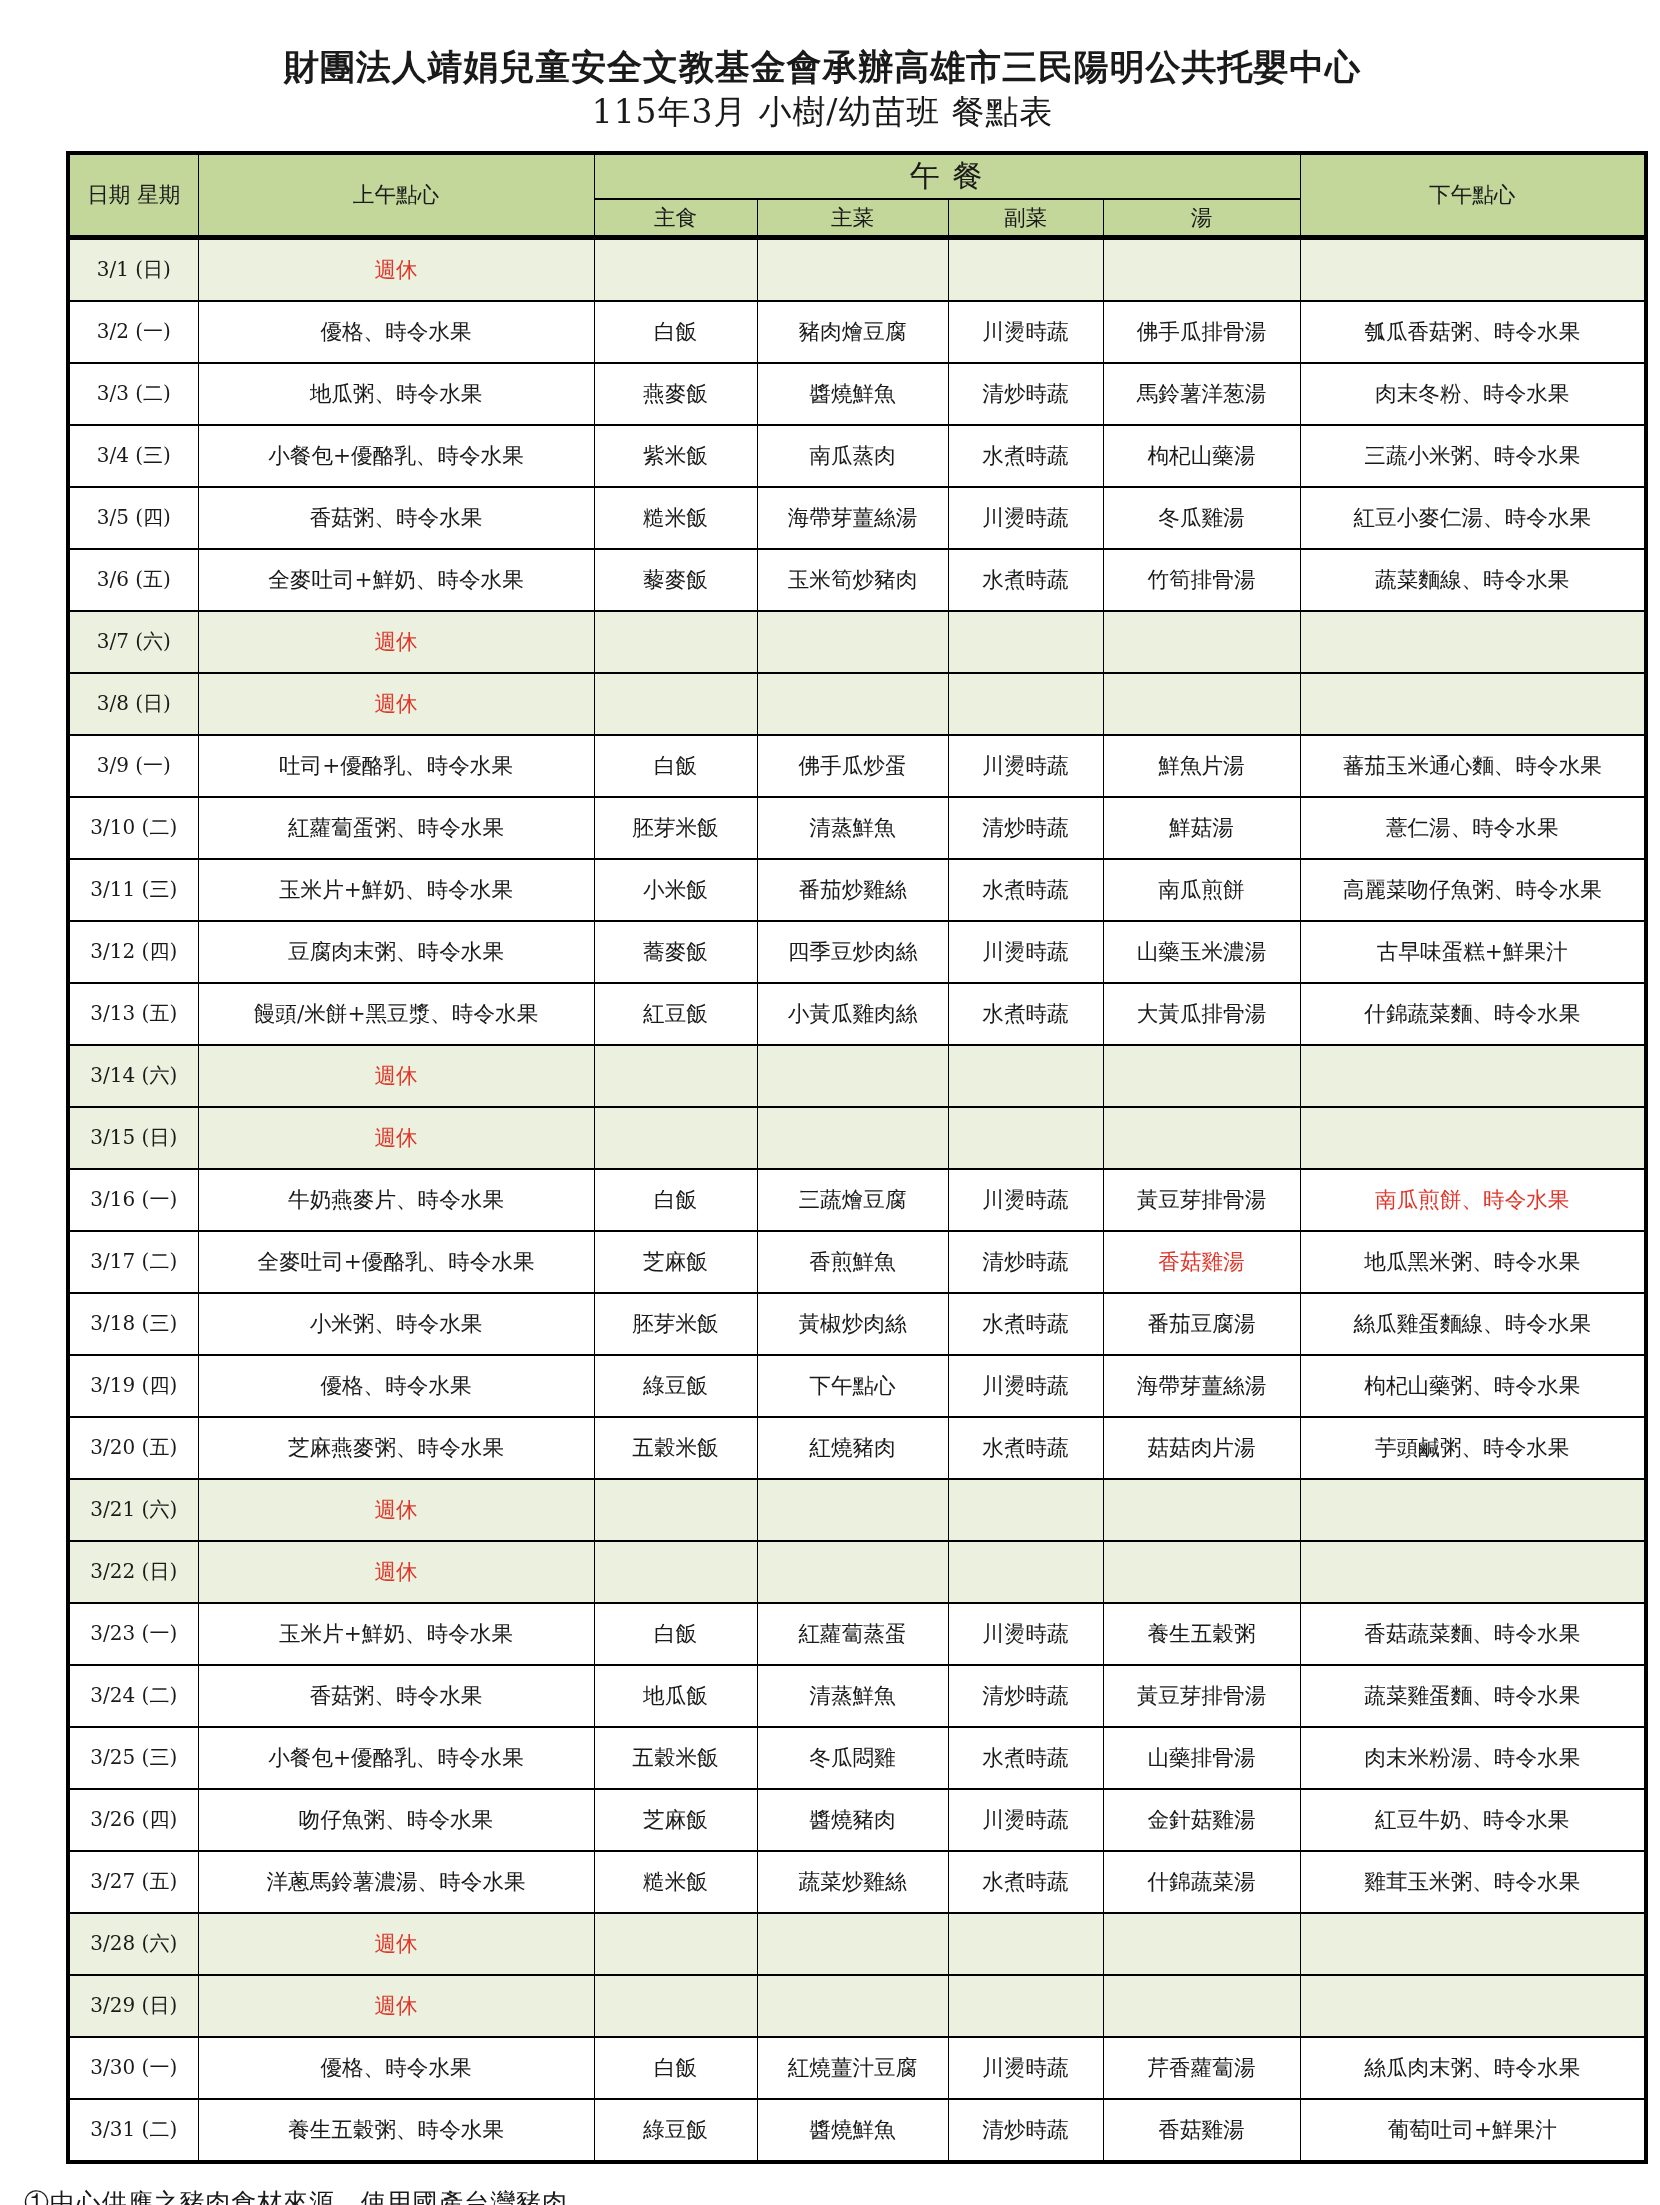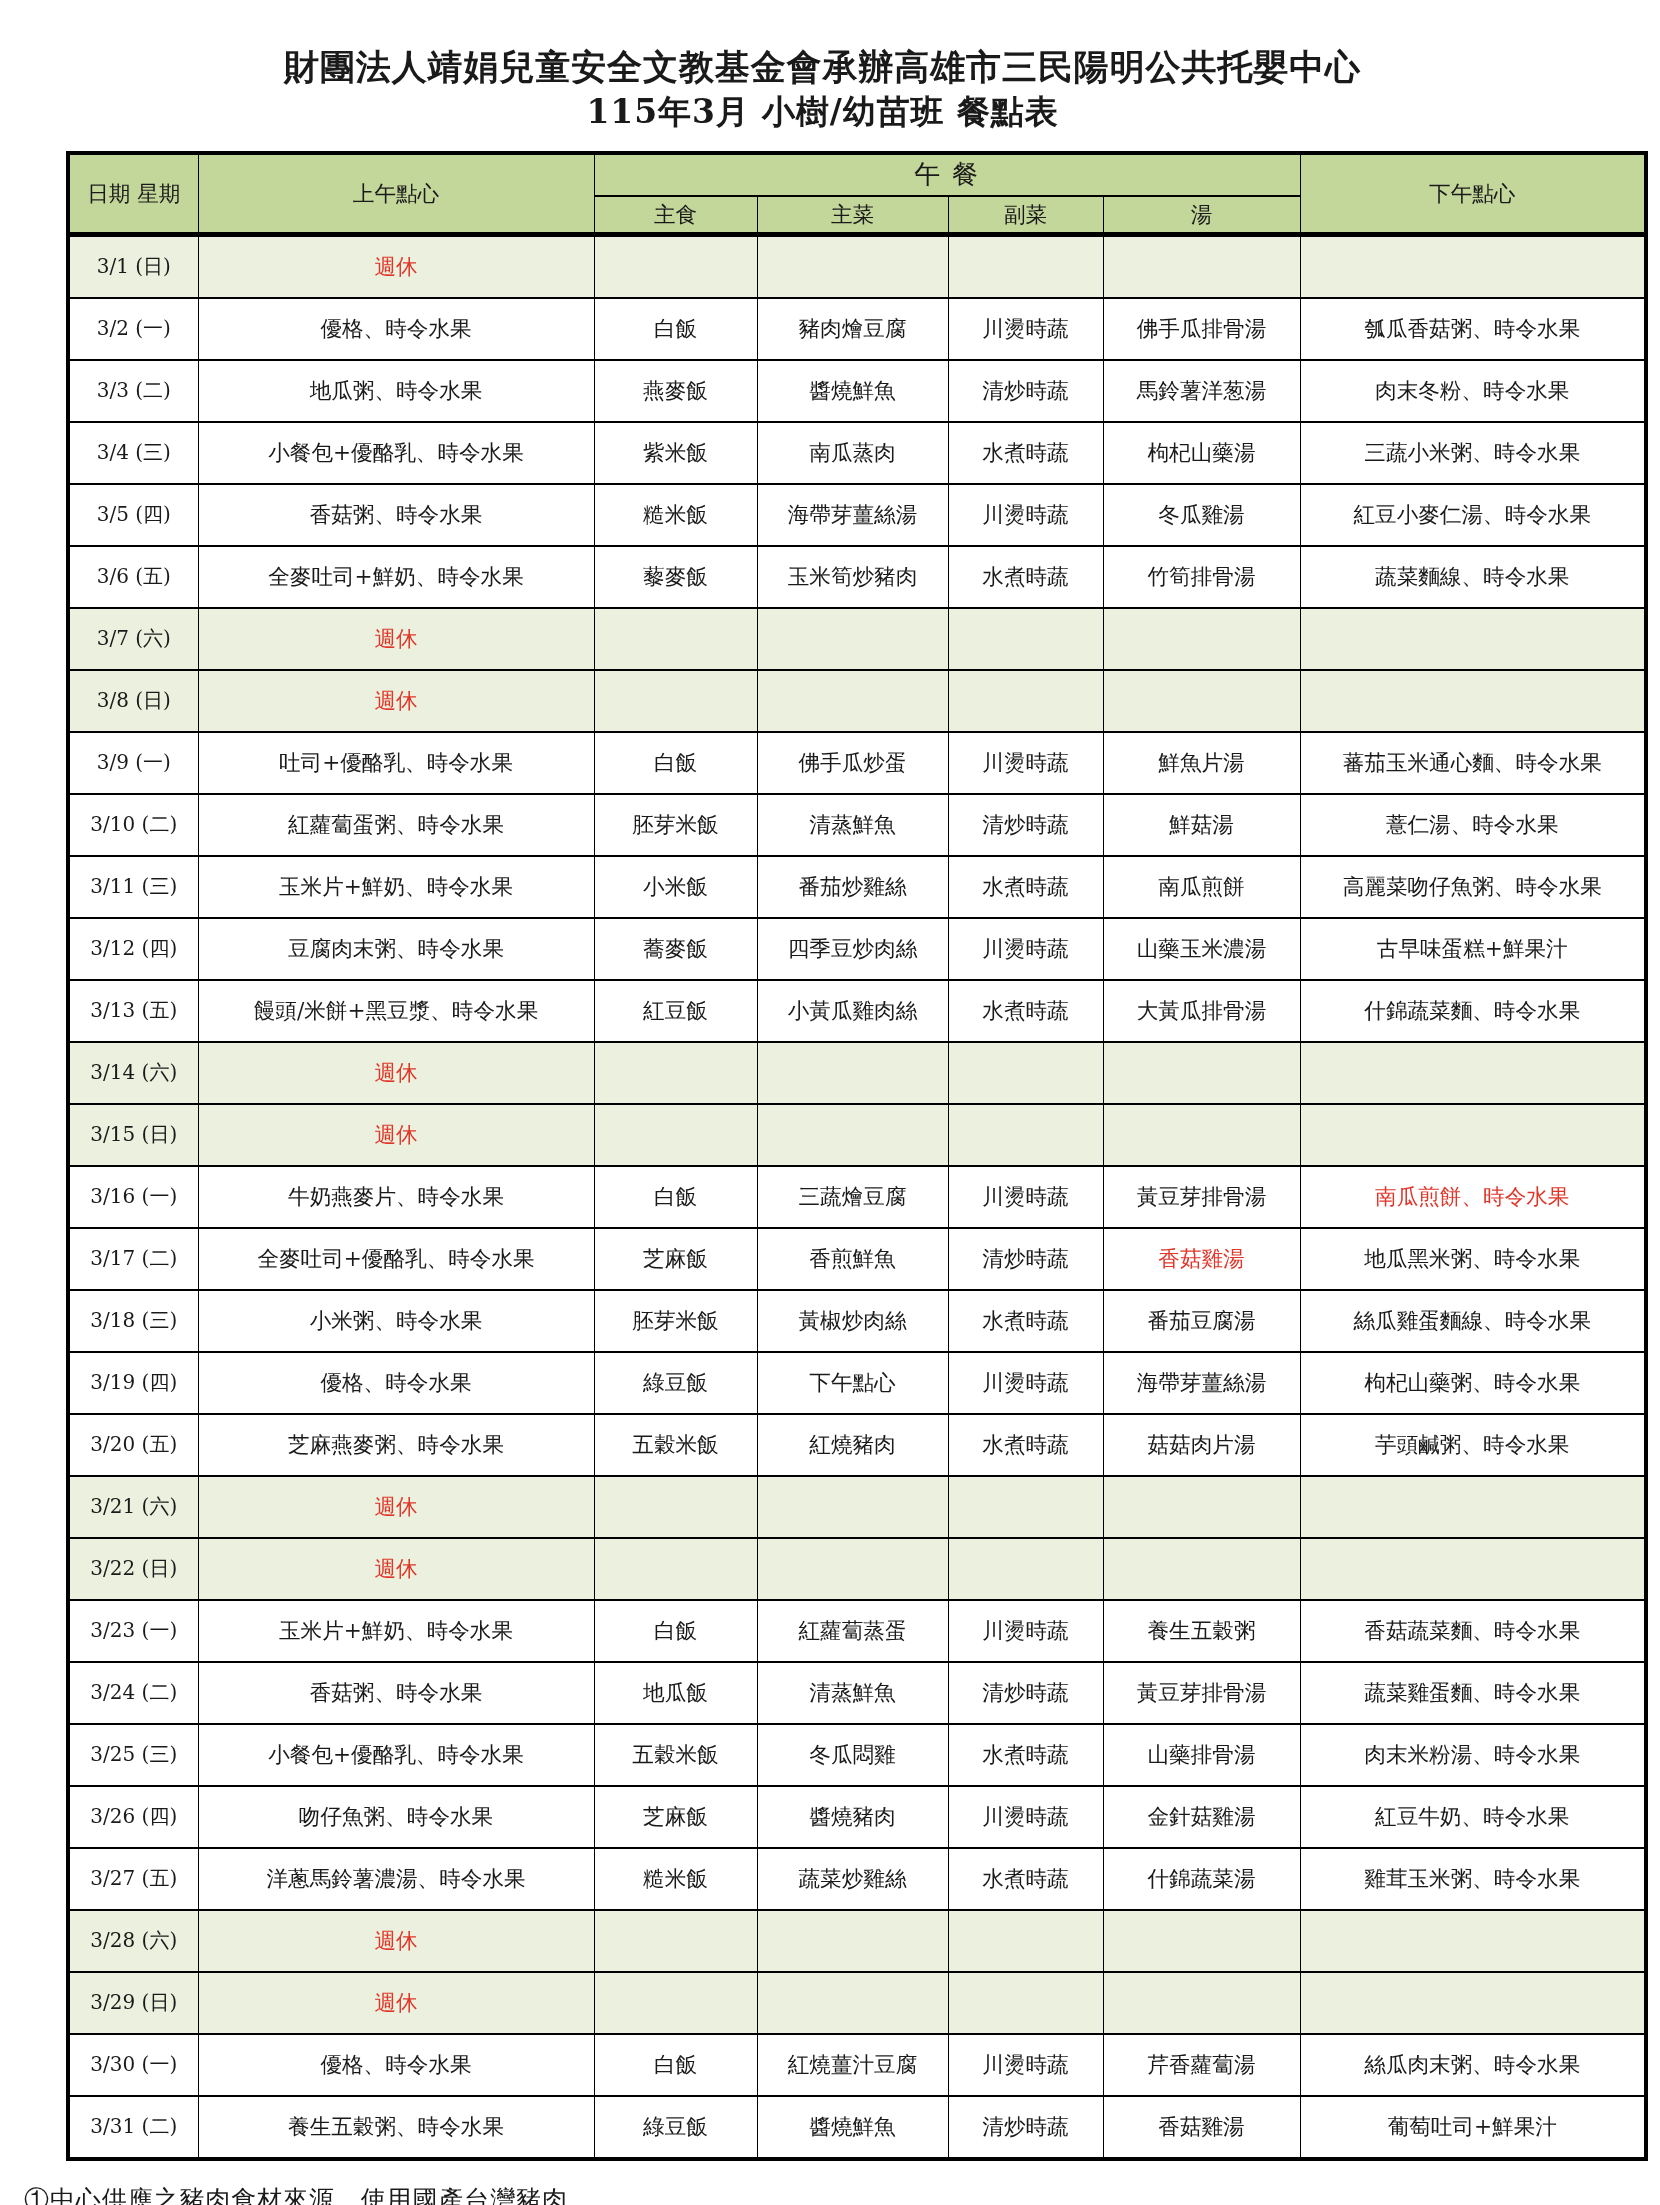--- a/index.html
+++ b/index.html
@@ -13,21 +13,21 @@
   body{
     width:1660px;height:2205px;
     background:#ffffff;
     font-family:"DejaVu Serif","Liberation Serif",serif;
     color:var(--text-color);
     -webkit-font-smoothing:antialiased;
   }
   .page{padding:45px 39px 0 24px;}
   .title-block{text-align:center;margin:0 auto 19px auto;}
   .title-line1{font-size:35px;font-weight:bold;letter-spacing:0.9px;line-height:1.25;}
-  .title-line2{font-size:33px;font-weight:bold;letter-spacing:0.9px;line-height:1.2;margin-top:3.5px;}
+  .title-line2{font-size:33px;font-weight:normal;letter-spacing:0.9px;line-height:1.2;margin-top:3.5px;}
   table.menu{
     border-collapse:collapse;
     width:1578px;
     table-layout:fixed;
     border:4.3px solid var(--border-color);
     margin-left:42px;
   }
   table.menu th, table.menu td{
     border:1.7px solid var(--border-color);
     border-top-width:2.6px;
@@ -38,21 +38,21 @@
     white-space:nowrap;
   }
   thead th{
     background:var(--header-bg);
     font-weight:normal;
     font-size:21.6px;
   }
   tr.h1 th{height:38px;}
   tr.h2 th{height:33px;border-bottom-width:5.2px;}
   tr.h1 th.spans{border-bottom-width:5.2px;}
-  tr.h1 th.lunch{border-bottom-width:2.6px;font-size:26px;letter-spacing:1.7px;}
+  tr.h1 th.lunch{border-bottom-width:2.6px;font-size:30px;letter-spacing:1.7px;}
   tbody td{
     height:58px;
     font-size:21.6px;
     background:#ffffff;
   }
   tbody td.date{font-size:20px;}
   tbody tr.holiday td{background:var(--holiday-bg);}
   tbody td.red{color:var(--highlight-red);}
   .notes{margin-top:26px;}
   .note-line{

